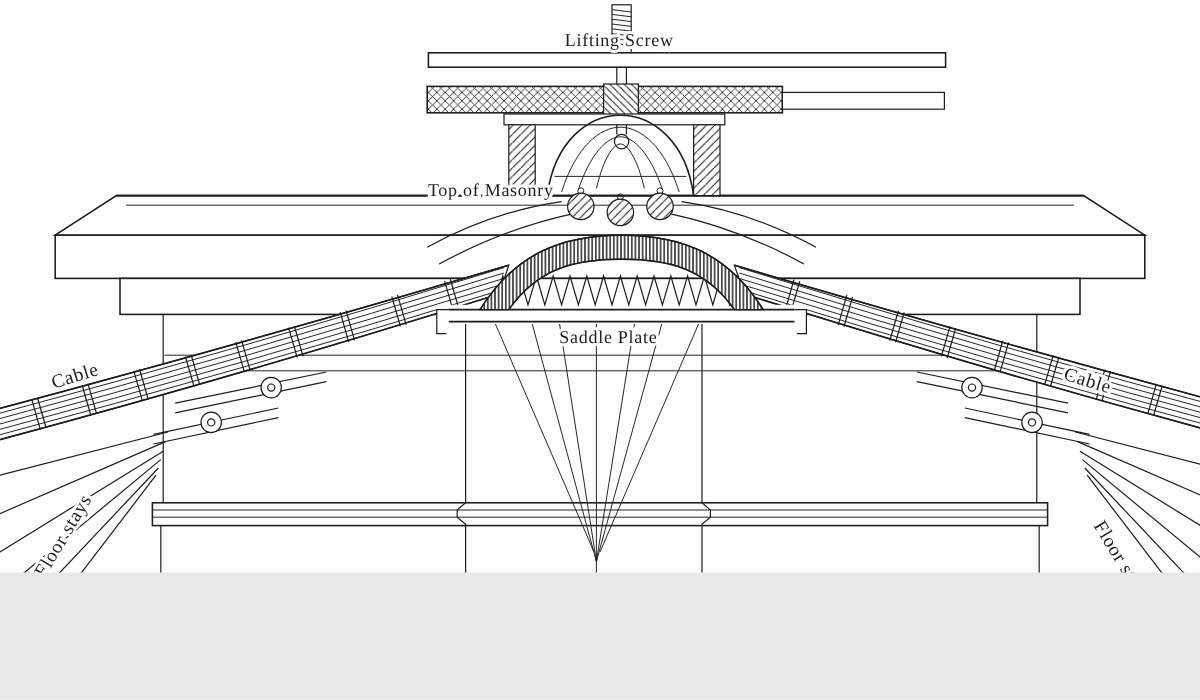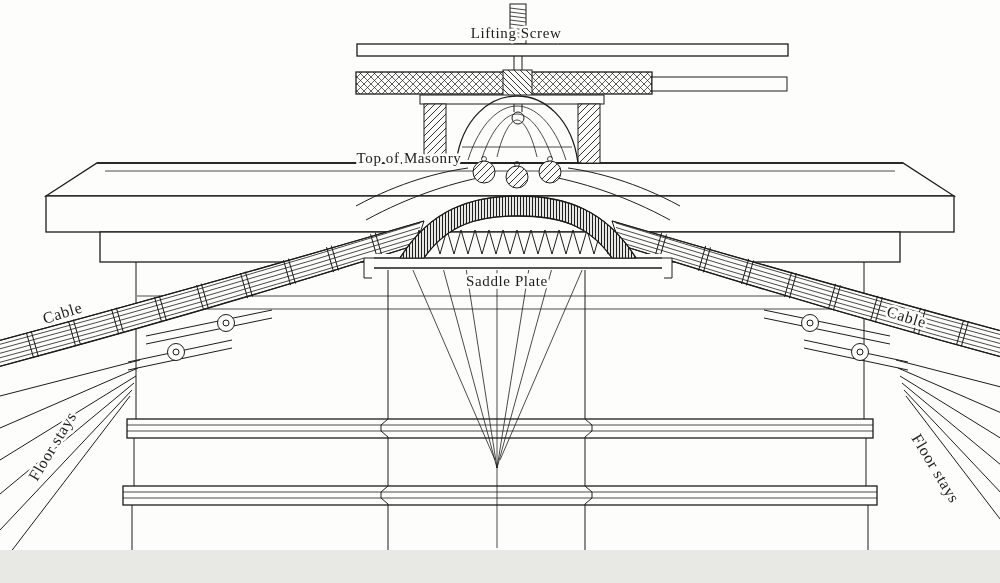--- a/index.html
+++ b/index.html
@@ -1,17 +1,17 @@
 <!DOCTYPE html>
 <html><head>
 <meta charset="utf-8">
 <style>
   html,body{margin:0;padding:0;background:#e8e8e4;}
   .stage{
-    position:relative;width:1000px;height:550px;margin:0 auto;
+    position:relative;width:1000px;height:477px;margin:0 auto;
     font-family:"Liberation Serif","DejaVu Serif",serif;
     overflow:hidden;
   }
   svg{display:block;width:1000px;height:583px;}
   .ink{stroke:#1d1d1b;fill:none;}
   .w1{stroke-width:1.3;} .w0{stroke-width:1;} .wf{stroke-width:.8;}
   .fillw{fill:#fdfdfb;}
   text{
     fill:#1d1d1b;stroke:#fdfdfb;stroke-width:5;paint-order:stroke fill;
     font-family:"Liberation Serif","DejaVu Serif",serif;

